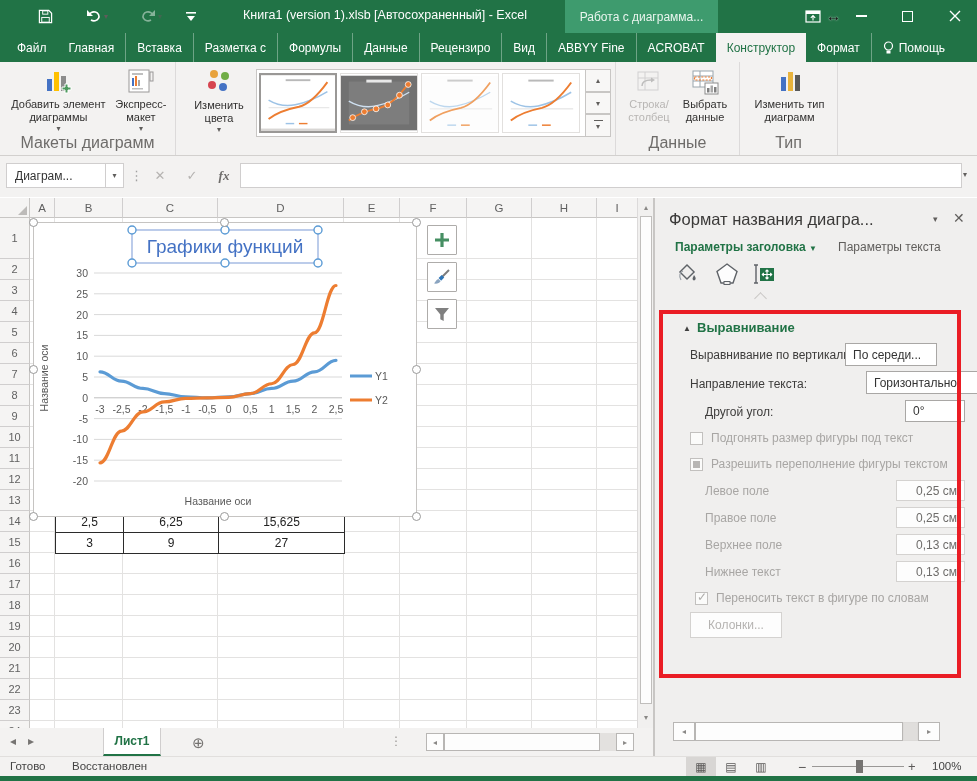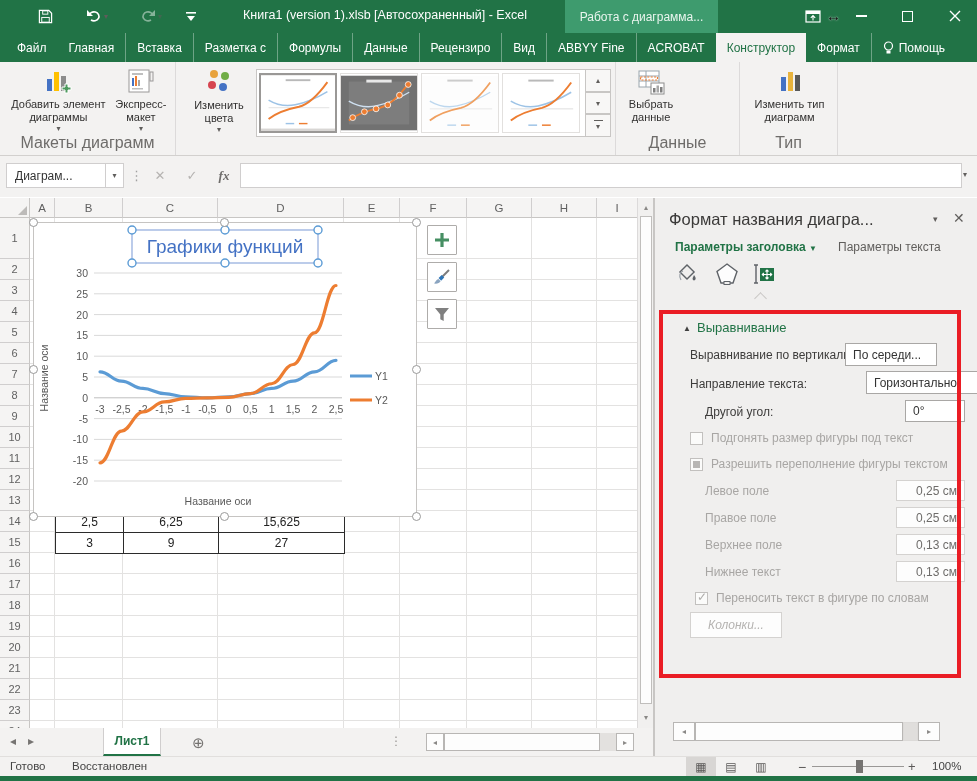--- a/index.html
+++ b/index.html
@@ -98,32 +98,32 @@
 
   
   #panel { left:655px; top:198px; width:322px; height:558px; background:#f0efee; font-size:12px; color:#3d3c3b; }
   #panel-title { left:14px; top:12px; font-size:16.5px; color:#3b3a39; white-space:nowrap; }
   #panel-tab1 { left:20px; top:42px; color:#217346; font-weight:bold; font-size:12px; }
   #panel-tab2 { left:183px; top:42px; color:#605e5c; font-size:12px; }
   .ptool { position:absolute; top:60px; width:32px; height:32px; display:flex; align-items:center; justify-content:center; }
   #p-caret { left:101px; top:96px; width:9px; height:9px; background:#f0efee; border-left:1px solid #c8c6c4; border-top:1px solid #c8c6c4; transform:rotate(45deg); }
   #red-rect { left:4px; top:112px; width:302px; height:368px; border:4px solid #ea1c24; z-index:10; pointer-events:none; }
   #sec-tri { left:28px; top:126px; font-size:8px; color:#404040; }
-  #sec-label { left:42px; top:122px; color:#217346; font-weight:normal; font-size:13px; }
+  #sec-label { left:42px; top:122px; color:#217346; font-weight:bold; font-size:13px; }
   .plabel { position:absolute; color:#3d3c3b; }
   .plabel.dis { color:#a8a6a4; }
   .dd { position:absolute; background:#fff; border:1px solid #a9a7a5; height:23px; font-size:12px; color:#333;
         display:flex; align-items:center; padding-left:7px; white-space:nowrap; overflow:hidden; }
   .vbox { position:absolute; background:#fdfdfd; border:1px solid #d4d2d0; height:21px; font-size:12px; color:#6e6c6a;
           display:flex; align-items:center; justify-content:flex-end; padding-right:7px; }
   .cb { position:absolute; width:13px; height:13px; border:1px solid #c2c0be; background:#fbfbfa; }
   .cb .fillsq { position:absolute; left:2px; top:2px; width:7px; height:7px; background:#b8b6b4; }
   .cb .chk { position:absolute; left:1px; top:-3px; color:#b0aeac; font-size:12px; }
   #cols-btn { left:35px; top:414px; width:92px; height:26px; background:#fdfdfd; border:1px solid #d4d2d0; color:#b5b3b1;
-              font-size:12px; display:flex; align-items:center; justify-content:center;font-style:italic; }
+              font-size:12px; display:flex; align-items:center; justify-content:center; }
   #panel-hscroll { left:0px; top:524px; width:322px; height:20px; }
 
   
   #watermark { left:28px; top:686px; width:330px; height:84px; z-index:60; }
 
   svg { display:block; }
   text { font-family:"Liberation Sans", sans-serif; }
 </style>
 </head>
 <body>
@@ -340,20 +340,32 @@
         </div>
       </div>
       <div class="gal-arrows">
         <div class="gal-arrow">▴</div>
         <div class="gal-arrow">▾</div>
         <div class="gal-arrow"><span style="display:block;width:9px;height:1.5px;background:#605e5c;margin-bottom:1px"></span>▾</div>
       </div>
     </div>
 
     <div class="rgroup" style="width:124px">
+      <div class="bigbtn disabled" style="width:54px">
+        <span>
+          <svg width="26" height="26" viewBox="0 0 26 26" opacity="0.5">
+              <rect x="2" y="3" width="20" height="18" fill="none" stroke="#b0b0b0"></rect>
+              <line x1="2" y1="9" x2="22" y2="9" stroke="#b0b0b0"></line>
+              <line x1="9" y1="3" x2="9" y2="21" stroke="#b0b0b0"></line>
+              <path d="M6 17 C6 12 10 11 15 11" fill="none" stroke="#8a8a8a" stroke-width="1.5"></path>
+              <path d="M15 8.5 L19 11 L15 13.5 Z" fill="#8a8a8a"></path>
+            </svg>
+        </span>
+        <span class="blabel">Строка/столбец</span>
+      </div>
       <div class="bigbtn" style="width:58px">
         <span>
           <svg width="27" height="26" viewBox="0 0 27 26">
               <rect x="1" y="2" width="20" height="16" fill="#fff" stroke="#9aa5ad"></rect>
               <line x1="1" y1="7" x2="21" y2="7" stroke="#9aa5ad"></line>
               <line x1="1" y1="12" x2="21" y2="12" stroke="#9aa5ad"></line>
               <line x1="8" y1="2" x2="8" y2="18" stroke="#9aa5ad"></line>
               <rect x="2.5" y="8" width="17" height="3" fill="none" stroke="#ED7D31" stroke-dasharray="2 1.4" stroke-width="1.2"></rect>
               <rect x="13" y="14" width="13" height="11" fill="#fff" stroke="#8c8c8c"></rect>
               <rect x="15" y="19" width="2.5" height="4.5" fill="#7f7f7f"></rect>

